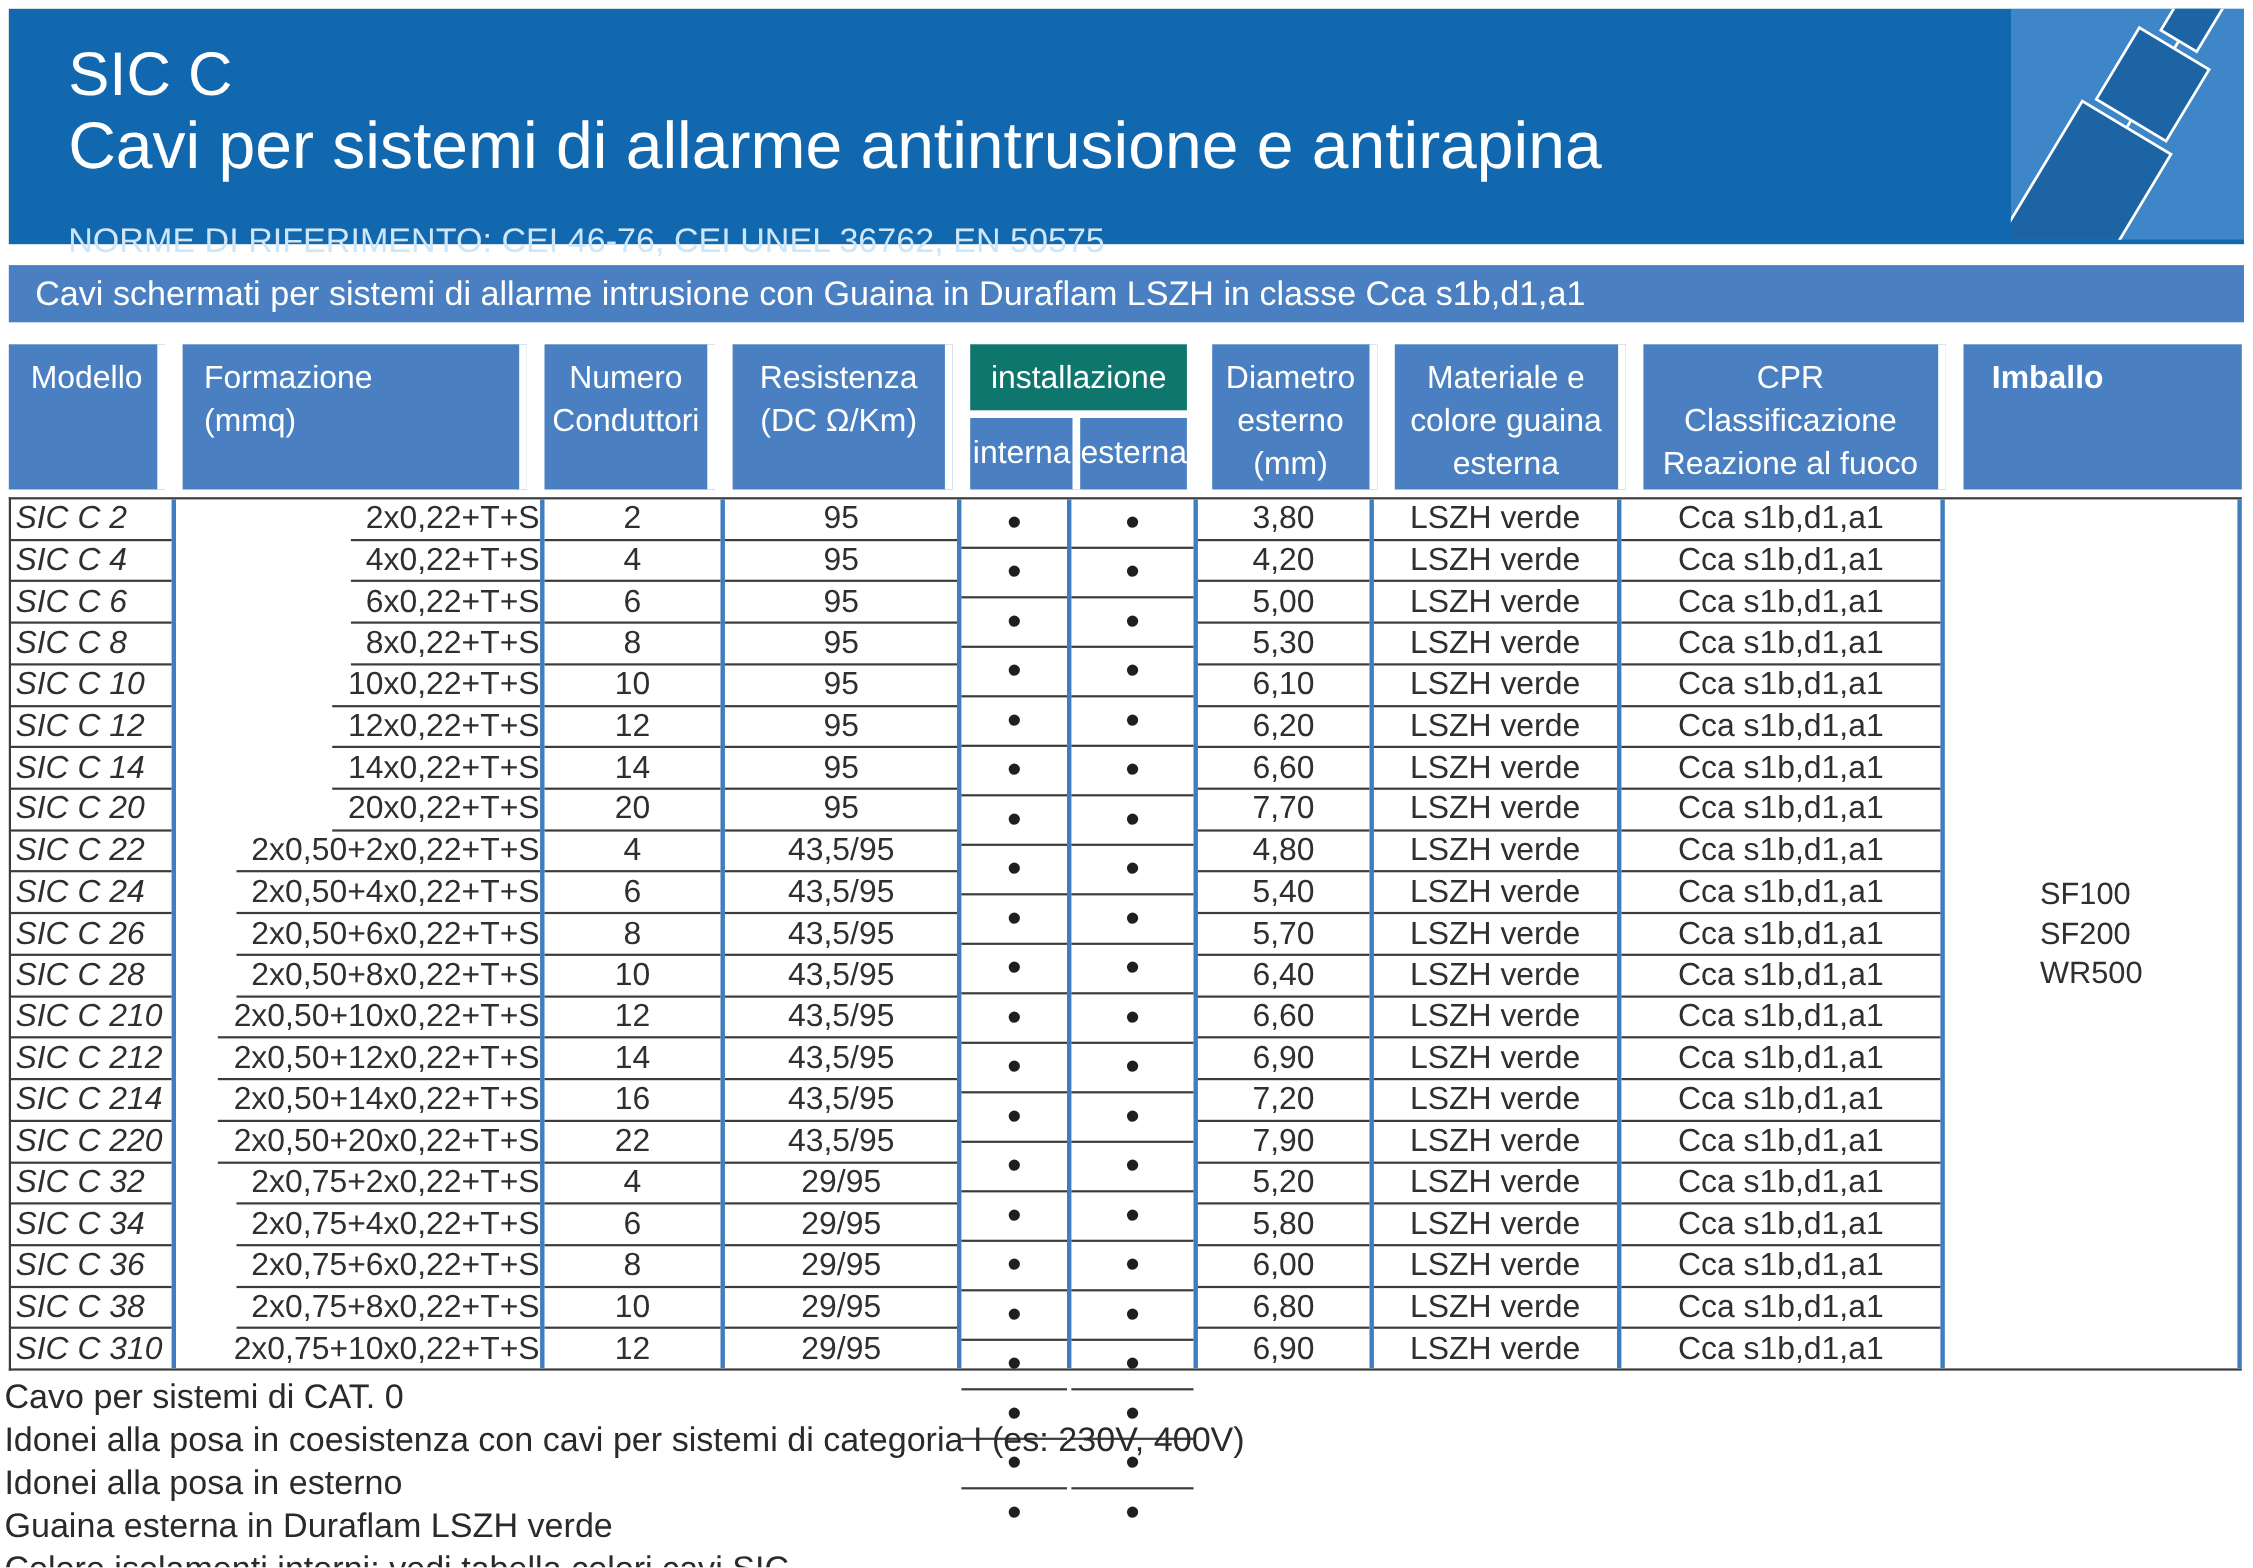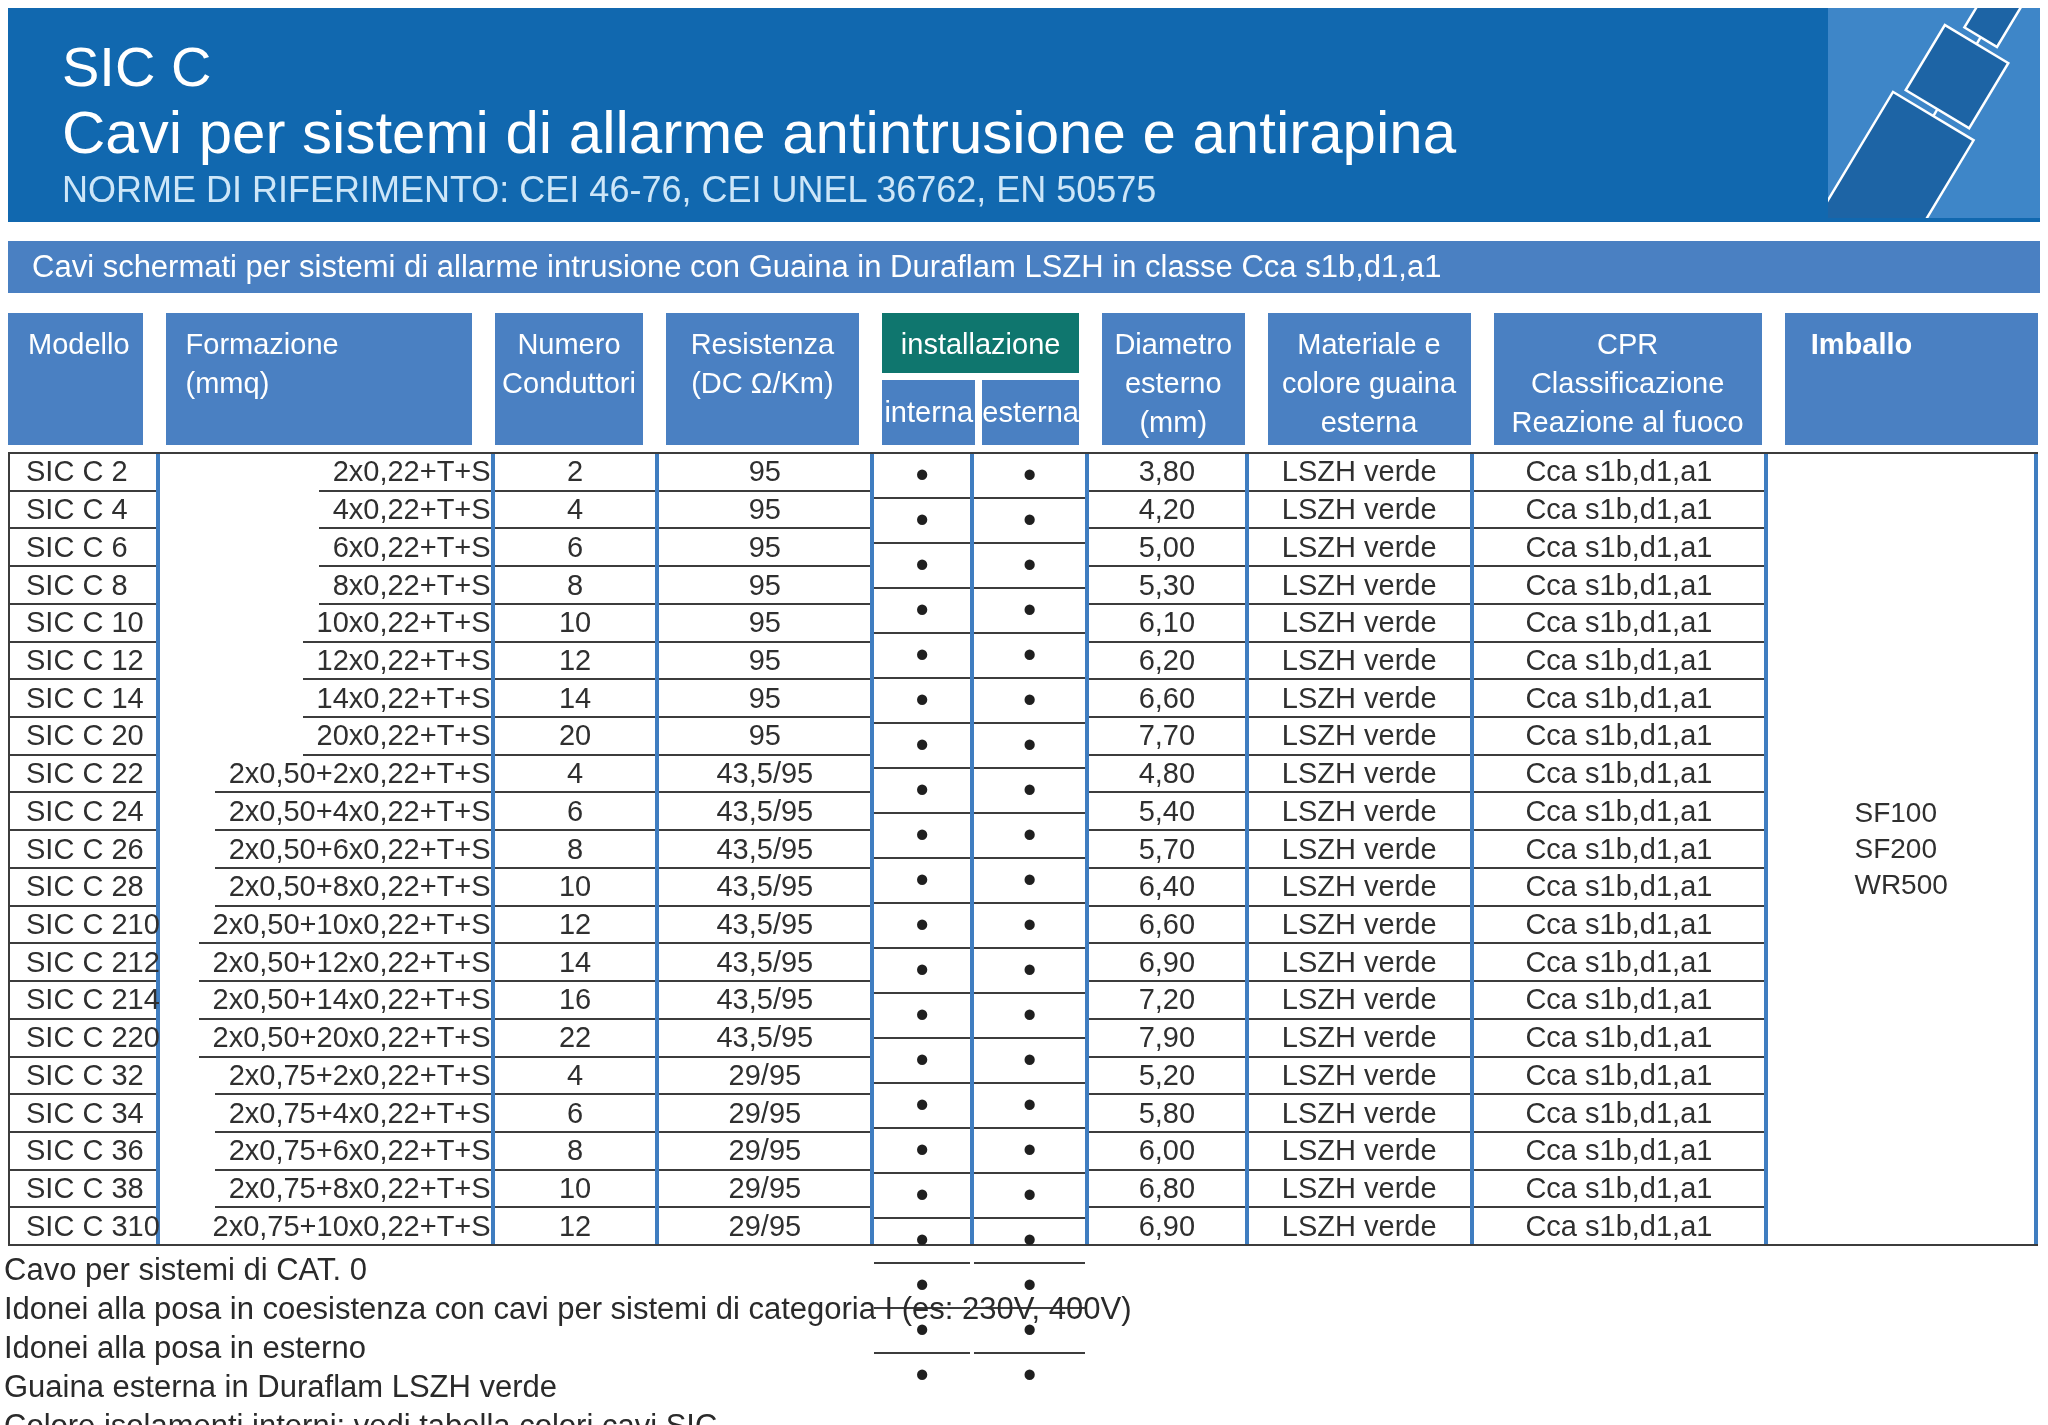--- a/index.html
+++ b/index.html
@@ -5,21 +5,21 @@
   html,body{margin:0;padding:0;background:#fff;}
   .page{
     position:relative;width:2048px;height:1425px;background:#ffffff;
     font-family:"Liberation Sans", sans-serif;overflow:hidden;
   }
   
   .band{position:absolute;left:8px;top:8px;width:2032px;height:214px;background:#1168af;color:#ffffff;}
   .band-text{padding:28px 0 0 54px;}
   .product{font-size:56px;line-height:62px;}
   .title{font-size:60px;line-height:70px;}
-  .norms{font-size:36px;line-height:44px;color:#cde6f8;}
+  .norms{font-size:31px;line-height:44px;color:#cde6f8;margin-top:29px;}
   .corner{position:absolute;top:0;right:0;width:212px;height:210px;}
   
   .banner{
     position:absolute;left:8px;top:241px;width:2032px;height:52px;background:#4a80c2;
     color:#ffffff;font-size:31px;display:flex;align-items:center;padding-left:24px;box-sizing:border-box;
   }
   
   .table-wrap{position:absolute;left:8px;top:313px;width:2030px;}
   .thead{display:flex;height:132px;margin-bottom:7px;gap:16px;}
   .th{
@@ -58,21 +58,21 @@
   .col-diametro{width:160px;}
   .col-guaina{width:225px;}
   .col-cpr{width:295px;}
   .col-imballo{width:270px;display:flex;align-items:center;justify-content:center;}
   .cell{
     flex:1;display:flex;align-items:center;justify-content:center;
     border-bottom:2px solid #3c3c3c;box-sizing:border-box;white-space:nowrap;
   }
   .col .cell:last-child{border-bottom:none;}
   .cell-left{justify-content:flex-start;padding-left:14px;}
-  .col-modello .cell{padding-left:16px;}
+  .col-modello .cell{padding-left:4px;font-style:italic;}
   .cell-dot{font-size:38px;color:#1f1f1f;}
   .imballo-box{font-size:28px;line-height:36px;text-align:left;}
   
   .notes{position:absolute;left:4px;top:1250px;color:#2a2a2a;font-size:31px;line-height:39px;}
 </style>
 </head>
 <body>
 
 <div class="page">
 

